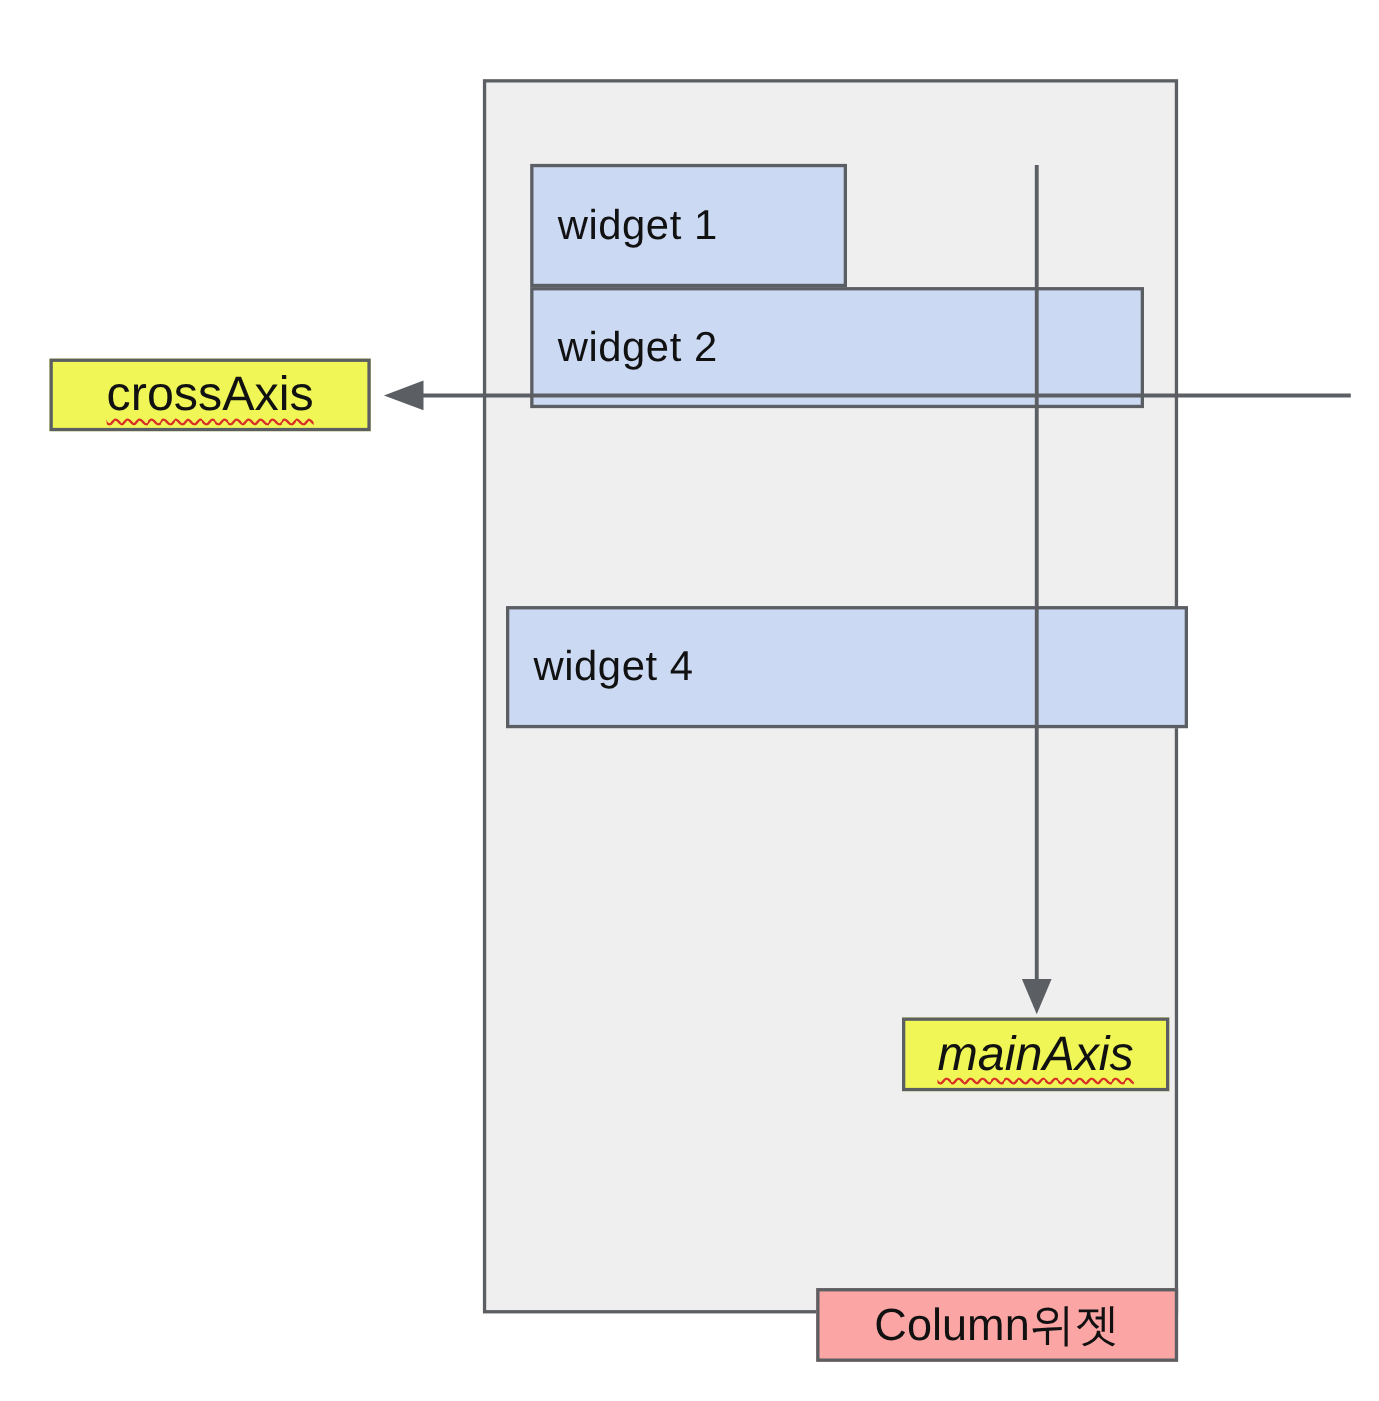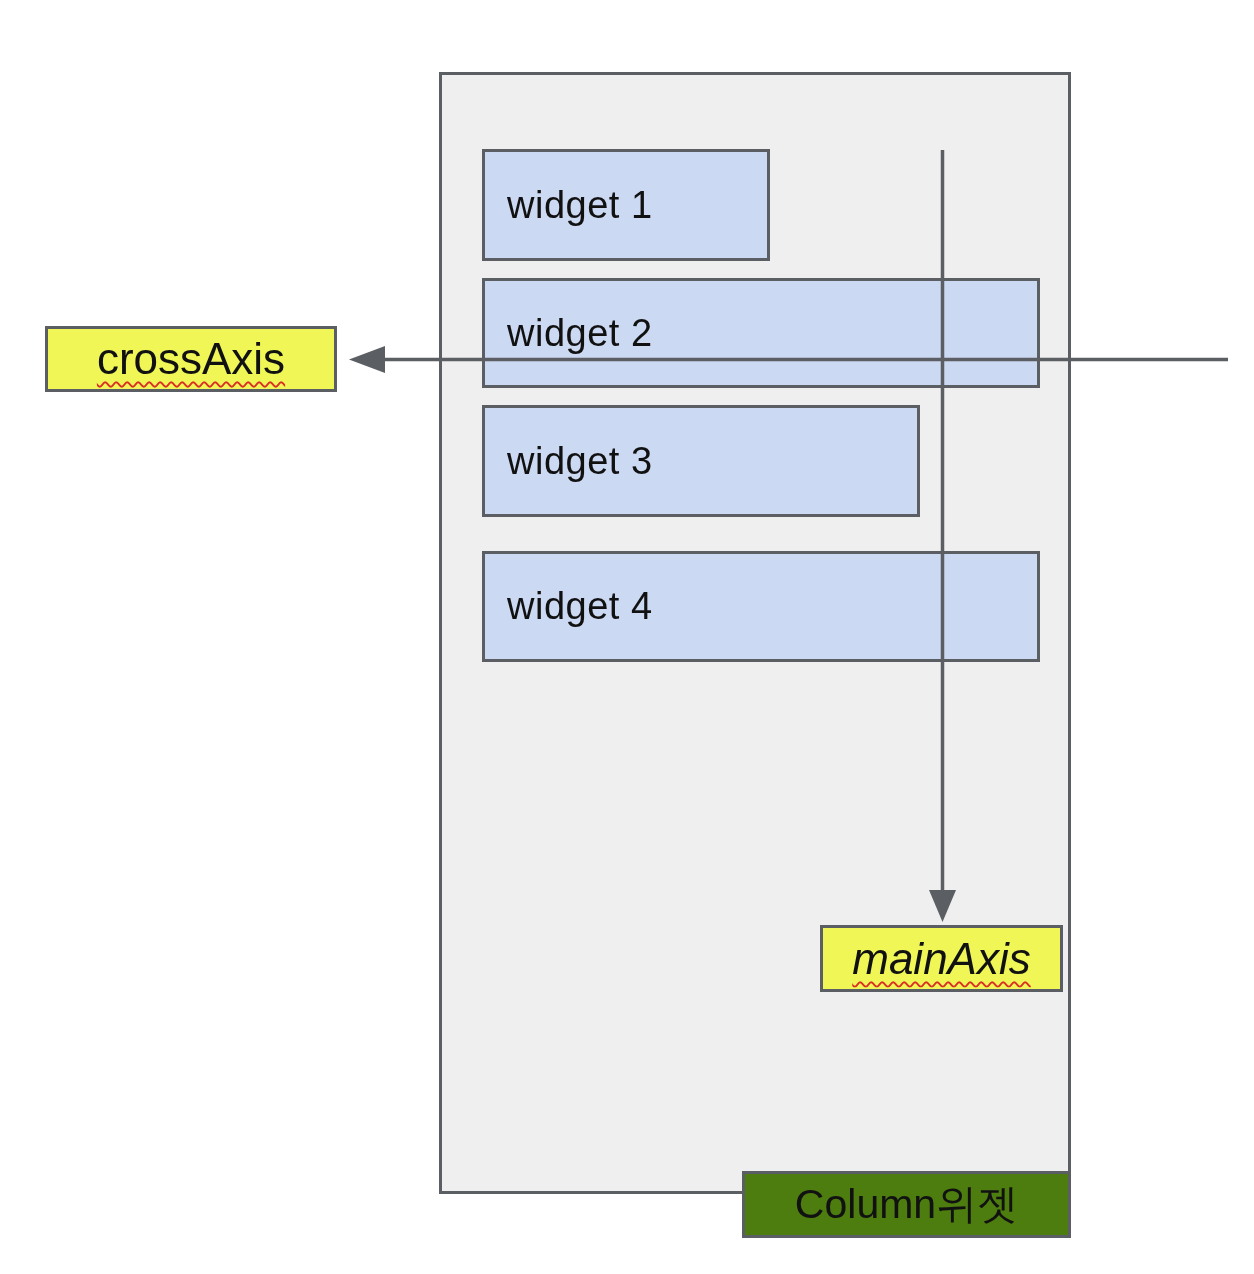--- a/index.html
+++ b/index.html
@@ -31,23 +31,23 @@
     border: 3px solid #5b5e62;
     box-sizing: border-box;
     display: flex;
     align-items: center;
     padding-left: 22px;
     font-size: 38px;
     color: #111111;
     letter-spacing: 0.5px;
   }
   .widget-1 { left: 482px; top: 113px; width: 288px; height: 112px; margin-top: 36px; }
-  .widget-2 { left: 482px; top: 278px; width: 558px; height: 110px; }
+  .widget-2 { left: 482px; top: 261px; width: 558px; height: 110px; }
   .widget-3 { left: 482px; top: 405px; width: 438px; height: 112px; }
-  .widget-4 { left: 482px; top: 551px; width: 558px; height: 111px; }
+  .widget-4 { left: 460px; top: 551px; width: 620px; height: 111px; }
 
   .arrow-layer {
     position: absolute;
     left: 0;
     top: 0;
     width: 1254px;
     height: 1274px;
     pointer-events: none;
   }
 
@@ -72,21 +72,21 @@
     text-decoration-thickness: 2px;
     text-underline-offset: 7px;
   }
 
   .container-label {
     position: absolute;
     left: 742px;
     top: 1171px;
     width: 329px;
     height: 67px;
-    background: #4d7c0f;
+    background: #fca5a5;
     border: 3px solid #5b5e62;
     box-sizing: border-box;
     display: flex;
     align-items: center;
     justify-content: center;
     font-size: 41px;
     color: #111111;
   }
 </style>
 </head>
@@ -94,23 +94,20 @@
 
 <div class="canvas">
 
   <div class="container-box"></div>
 
   <div class="widget widget-1">
     <span>widget 1</span>
   </div>
   <div class="widget widget-2">
     <span>widget 2</span>
-  </div>
-  <div class="widget widget-3">
-    <span>widget 3</span>
   </div>
   <div class="widget widget-4">
     <span>widget 4</span>
   </div>
 
   <svg class="arrow-layer" viewBox="0 0 1254 1274" xmlns="http://www.w3.org/2000/svg">
 
     <g>
       <line x1="942.5" y1="150" x2="942.5" y2="894" stroke="#5b5e62" stroke-width="3.5"></line>
       <polygon points="942.5,922 929,890 956,890" fill="#5b5e62"></polygon>

